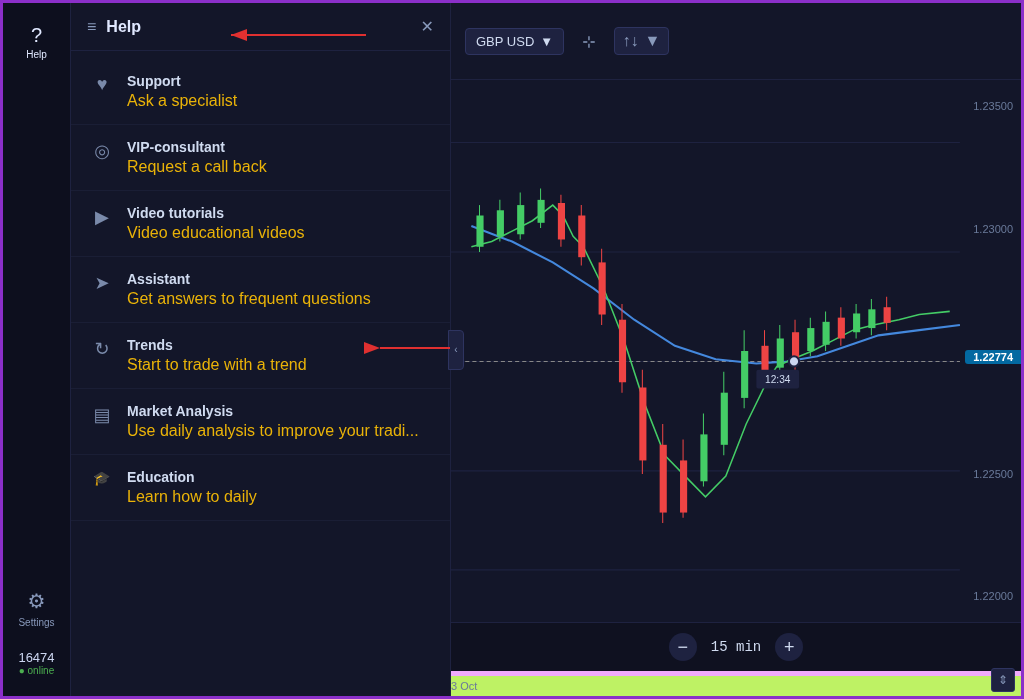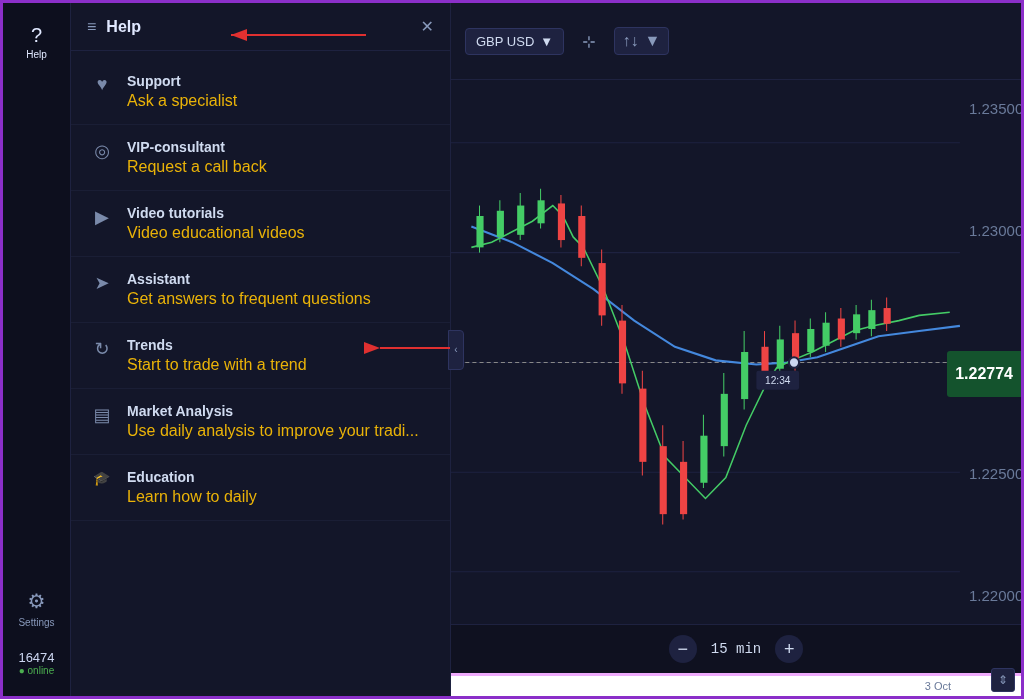--- a/index.html
+++ b/index.html
@@ -228,34 +228,34 @@
       position: absolute;
       right: 0;
       top: 0;
       bottom: 0;
       width: 60px;
       display: flex;
       flex-direction: column;
       justify-content: space-between;
       padding: 20px 8px;
       color: #6a7a9a;
-      font-size: 15px;
+      font-size: 11px;
       text-align: right;
     }
 
     
     .current-price-badge {
       position: absolute;
       right: 0;
       top: 48%;
-      background: #14532d;
+      background: #0369a1;
       color: white;
-      font-size: 16px;
+      font-size: 11px;
       font-weight: bold;
-      padding: 14px 8px;
+      padding: 1px 8px;
       border-radius: 3px 0 0 3px;
     }
 
     
     .chart-svg {
       width: 100%;
       height: 100%;
     }
 
     
@@ -286,24 +286,24 @@
     .tf-label {
       color: #d0dbf0;
       font-size: 14px;
       font-family: Liberation Mono, monospace;
     }
 
     
     .chart-bottom-bar {
       display: flex;
       align-items: center;
-      justify-content: flex-end;
+      justify-content: flex-start;
       padding: 4px 70px 4px 0;
-      background: #ffffff;
-      border-top: 3px solid #f0abfc;
+      background: #bef264;
+      border-top: 5px solid #f0abfc;
     }
 
     .date-label {
       color: #6a7a9a;
       font-size: 11px;
     }
 
     
     .collapse-btn {
       position: absolute;

